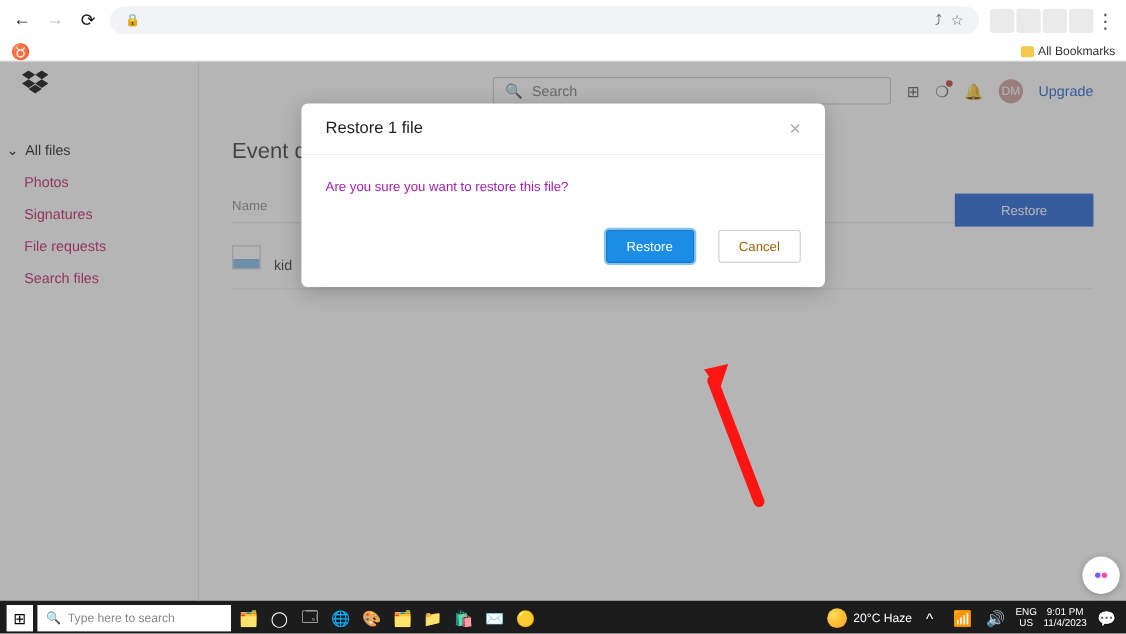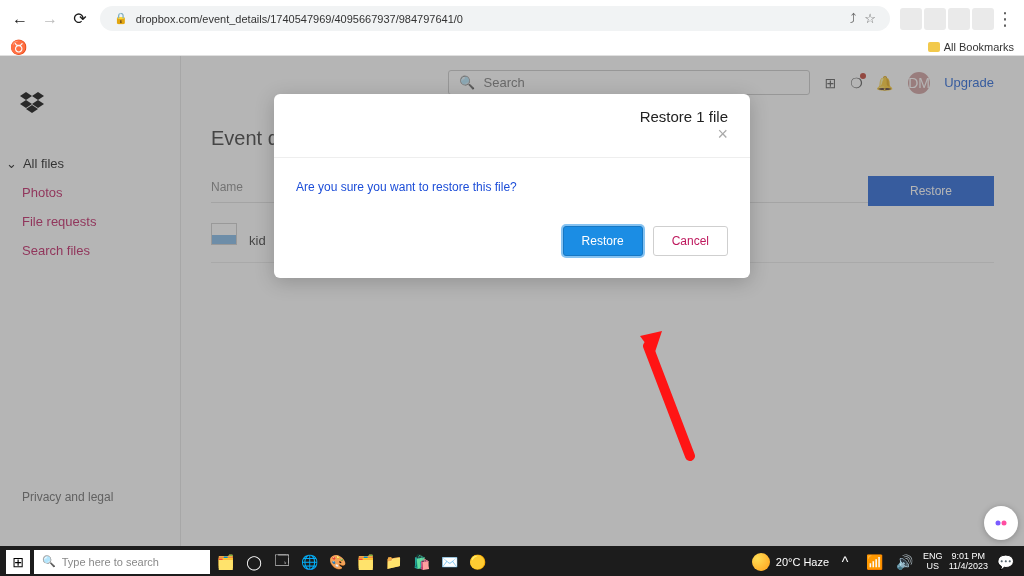--- a/index.html
+++ b/index.html
@@ -73,21 +73,21 @@
 
   
   .app {
     position: relative;
     height: 490px; 
     display: flex;
   }
   .sidebar {
     width: 180px;
     border-right: 1px solid #e6e6e6;
-    padding: 36px 0;
+    padding: 8px 0;
     display:flex;flex-direction:column;
   }
   .dbx-logo {
     margin: 0 0 30px 20px;
     font-size:20px;
   }
   .nav-list {list-style:none;margin:0;padding:0;}
   .nav-list li {
     padding: 7px 22px;
     font-size:13px;
@@ -116,21 +116,21 @@
     background:#fff;
     border:1px solid #c9c9c9;
     border-radius:3px;
     padding:4px 10px;
     color:#777;
     font-size:13px;
   }
   .top-icons {display:flex;align-items:center;gap:14px;color:#555;font-size:14px;}
   .bell-wrap{position:relative;}
   .bell-dot{position:absolute;top:-2px;right:-3px;width:6px;height:6px;border-radius:50%;background:#c0392b;}
-  .avatar {width:22px;height:22px;border-radius:50%;background:#c99;display:flex;align-items:center;justify-content:center;color:#fff;font-size:14px;}
+  .avatar {width:22px;height:22px;border-radius:50%;background:#c99;display:flex;align-items:center;justify-content:center;color:#fff;font-size:11px;}
   .upgrade {color:var(--dbx-blue);font-size:13px;}
   .page-title {font-size:20px;font-weight:400;color:#333;margin:18px 0 26px 0;}
   .action-bar {display:flex;align-items:center;}
   .restore-btn {
     margin-left:auto;
     background:#1a5dd6;
     color:#fff;
     border:none;
     padding:8px 42px;
     font-size:12px;
@@ -147,28 +147,28 @@
     display:flex;align-items:flex-start;justify-content:center;
   }
   .modal {
     width: 476px;
     background:#fff;
     border-radius:6px;
     margin-top:38px;
     box-shadow: 0 4px 20px rgba(0,0,0,0.2);
     overflow:hidden;
   }
-  .modal-head{display:flex;align-items:flex-end;justify-content:space-between;padding:14px 22px;border-bottom:1px solid #eee;flex-direction:column;}
+  .modal-head{display:flex;align-items:flex-start;justify-content:space-between;padding:14px 22px;border-bottom:1px solid #eee;}
   .modal-title{font-size:15px;color:#222;}
   .modal-close{color:#aaa;font-size:18px;line-height:1;}
-  .modal-body{padding:22px;font-size:12px;color:#1d4ed8;}
+  .modal-body{padding:22px;font-size:12px;color:#a21caf;}
   .modal-footer{display:flex;justify-content:flex-end;gap:10px;padding:10px 22px 22px 22px;}
   .btn{padding:7px 18px;font-size:12px;border-radius:3px;border:1px solid;}
   .btn-primary{background:#1b8de4;border-color:#1678c4;color:#fff;box-shadow:0 0 0 2px #1b8de488;}
-  .btn-secondary{background:#fff;border-color:#cfcfcf;color:#be185d;}
+  .btn-secondary{background:#fff;border-color:#cfcfcf;color:#a16207;margin-left:12px;}
 
   .arrow {
     position:absolute;
     left:640px; top:275px;
     width:60px;height:130px;
     pointer-events:none;
   }
 
   .fab {
     position:absolute;
@@ -201,21 +201,20 @@
 <body>
 
 <div class="browser-chrome">
   <div class="yellow-line"></div>
   <div class="addr-row">
     <div class="nav-btn">←</div>
     <div class="nav-btn" style="color:#bbb">→</div>
     <div class="nav-btn">⟳</div>
     <div class="addr-bar">
       <span class="lock">🔒</span>
-      <span>dropbox.com/event_details/1740547969/4095667937/984797641/0</span>
       <span style="flex:1"></span>
       <span class="addr-icons">
         <span>⤴</span>
         <span>☆</span>
       </span>
     </div>
     <div class="chrome-right">
       <div class="ext-box"></div>
       <div class="ext-box"></div>
       <div class="ext-box"></div>
@@ -243,25 +242,25 @@
             <polygon points="18,0 24,4 18,8 12,4"></polygon>
             <polygon points="6,8 12,12 6,16 0,12"></polygon>
             <polygon points="18,8 24,12 18,16 12,12"></polygon>
             <polygon points="12,13 18,17 12,21 6,17"></polygon>
           </g>
         </svg>
     </div>
     <ul class="nav-list">
       <li class="selected">All files</li>
       <li>Photos</li>
+      <li>Signatures</li>
       <li>File requests</li>
       <li>Search files</li>
     </ul>
     <div class="spacer"></div>
-    <div class="footer-link">Privacy and legal</div>
   </div>
 
   <div class="main">
     <div class="topbar">
       <div class="search">
         <span>🔍</span>
         <span>Search</span>
       </div>
       <div class="top-icons">
         <span>⊞</span>

